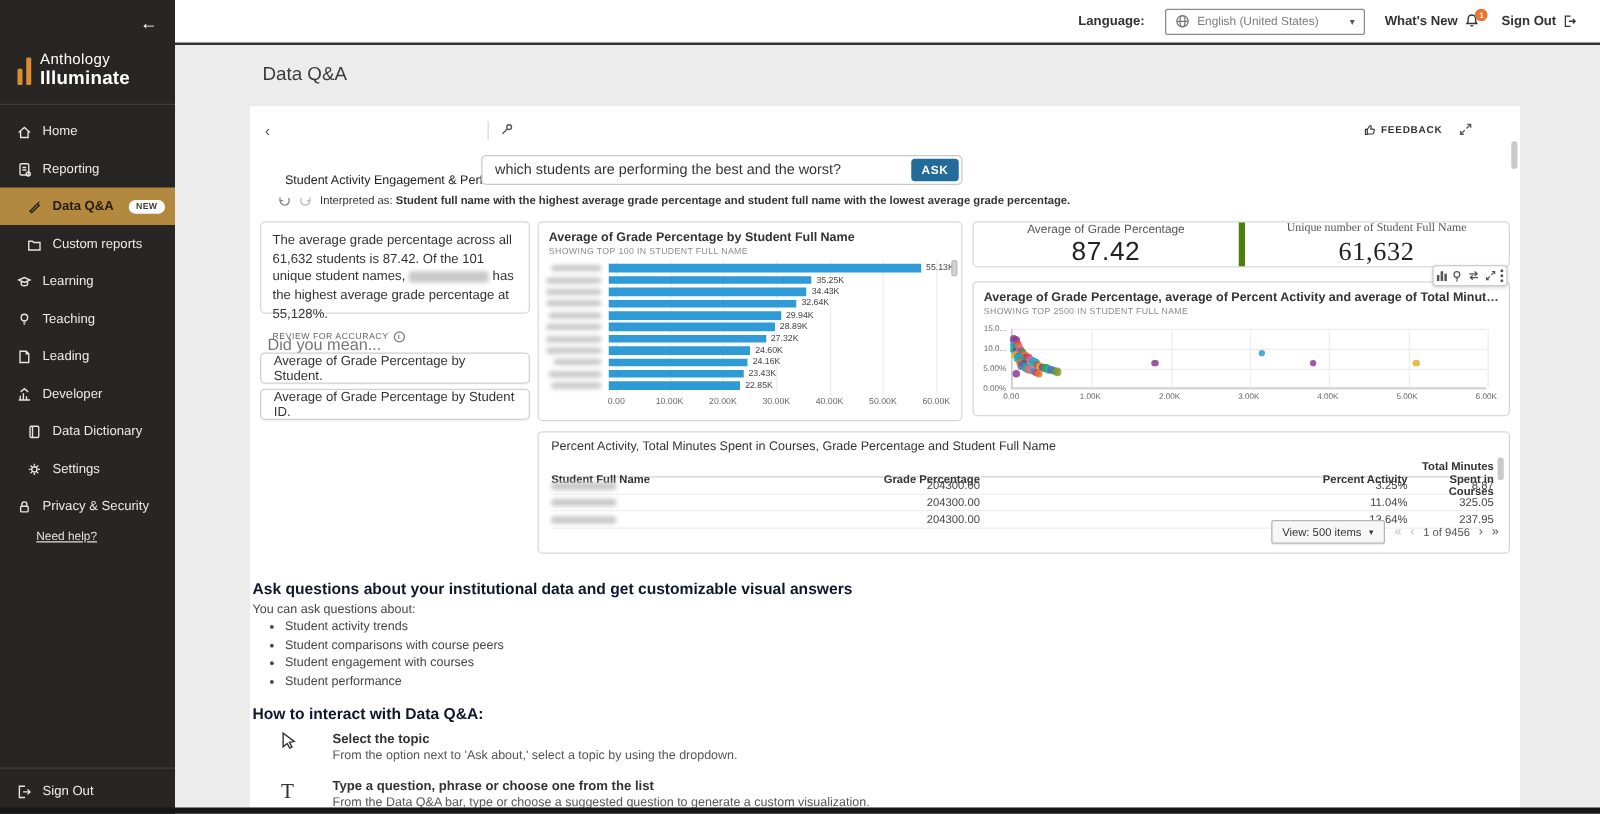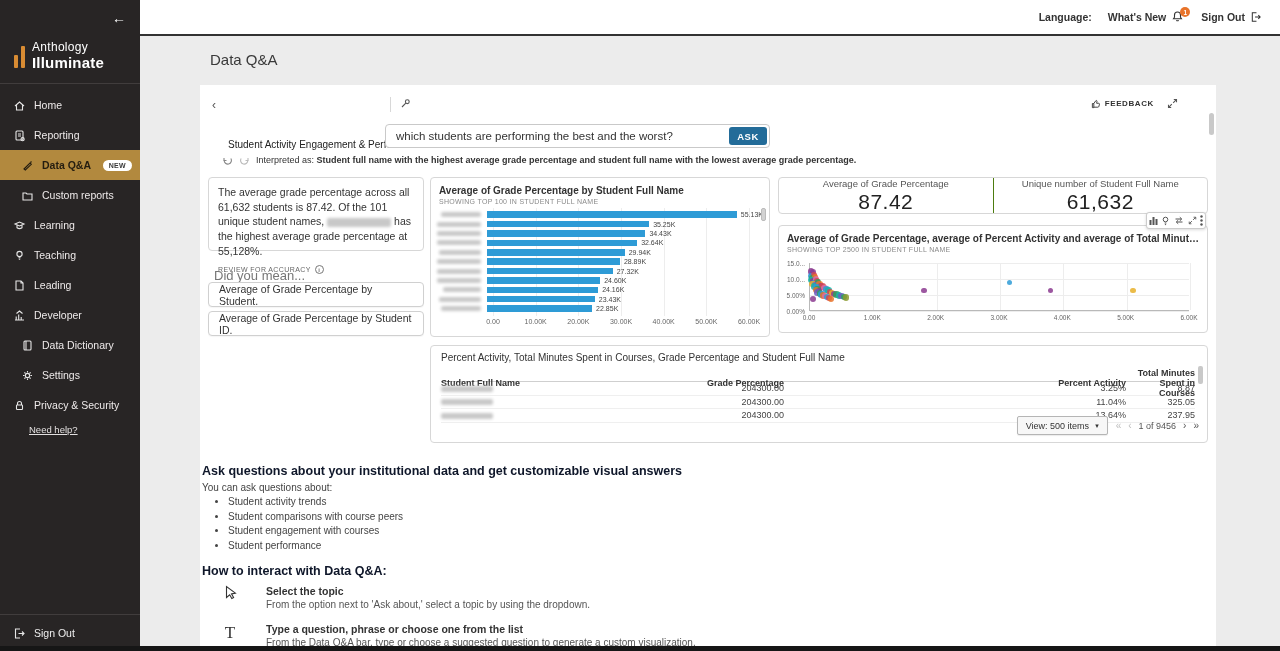--- a/index.html
+++ b/index.html
@@ -85,21 +85,21 @@
   .bar-grid { position:absolute; left:62px; top:30px; width:256px; height:108px; }
   .bar-grid i { position:absolute; top:0; bottom:0; width:1px; background:#ededed; }
   .bar-fill { height:6.5px; background:#2e9bd6; }
   .bar-val { font-size:7px; color:#444; margin-left:4px; white-space:nowrap; }
   .bar-axis { position:absolute; left:62px; top:140px; width:256px; height:10px; }
   .bar-axis span { position:absolute; transform:translateX(-50%); font-size:7px; color:#666; white-space:nowrap; }
   .bar-scroll { position:absolute; right:3px; top:30px; width:5px; height:13px; background:#d2d2d2; border:1px solid #bbb; border-radius:2px; cursor:pointer; }
 
   .kpi-card { left:578px; top:92px; width:430px; height:37px; border:1px solid #d7d7d7; border-radius:4px; position:absolute; display:flex; }
   .kpi { flex:1; display:flex; flex-direction:column; align-items:center; justify-content:center; gap:1px; }
-  .kpi + .kpi { border-left:1px solid #4d7c0f; }
+  .kpi + .kpi { border-left:5px solid #4d7c0f;font-family:Liberation Serif, serif; }
   .kpi-label { font-size:9.5px; color:#555; }
   .kpi-value { font-size:21px; color:#222; letter-spacing:.5px; }
 
   .mini-toolbar { position:absolute; left:946px; top:127px; width:60px; height:17px; background:#fff; border:1px solid #ccc; border-radius:3px; box-shadow:0 1px 3px rgba(0,0,0,.15); display:flex; align-items:center; justify-content:space-around; z-index:4; }
   .mini-toolbar .tb { cursor:pointer; display:flex; align-items:center; color:#555; font-size:9px; }
 
   .scatter-card { left:578px; top:140px; width:430px; height:108px; padding:7px 8px; }
   .plot { position:absolute; left:30px; top:37px; width:380px; height:48px; border-left:1px solid #b9b9b9; border-bottom:1px solid #b9b9b9; }
   .plot .hgrid { position:absolute; left:0; right:0; height:1px; background:#ededed; }
   .plot .vgrid { position:absolute; top:0; bottom:0; width:1px; background:#ededed; }
@@ -235,20 +235,29 @@
   <div class="sb-foot">
     <svg class="ic" width="13" height="13" viewBox="0 0 13 13" fill="none" stroke="#e6e6e6" stroke-width="1.1">
         <path d="M7 2H2.5v9H7M5.5 6.5H11M9 4.5l2 2-2 2"></path>
       </svg>
     <span>Sign Out</span>
   </div>
 </div>
 
 <div class="topbar">
   <span class="lang-label">Language:</span>
+  <div class="lang-select">
+    <svg width="12" height="12" viewBox="0 0 12 12" fill="none" stroke="#777" stroke-width="1">
+        <circle cx="6" cy="6" r="4.5"></circle>
+        <ellipse cx="6" cy="6" rx="2" ry="4.5"></ellipse>
+        <path d="M1.5 6h9"></path>
+      </svg>
+    <span class="lang-value">English (United States)</span>
+    <span class="lang-caret">▾</span>
+  </div>
   <div class="topbar-item">
     <span>What's New</span>
     <span class="bell-wrap">
       <svg width="13" height="13" viewBox="0 0 13 13" fill="none" stroke="#333" stroke-width="1.1">
           <path d="M6.5 2a3 3 0 013 3v2.2l1 1.6h-8l1-1.6V5a3 3 0 013-3z"></path>
           <path d="M5.4 10.2a1.3 1.3 0 002.2 0"></path>
         </svg>
       <span class="badge">1</span>
     </span>
   </div>

